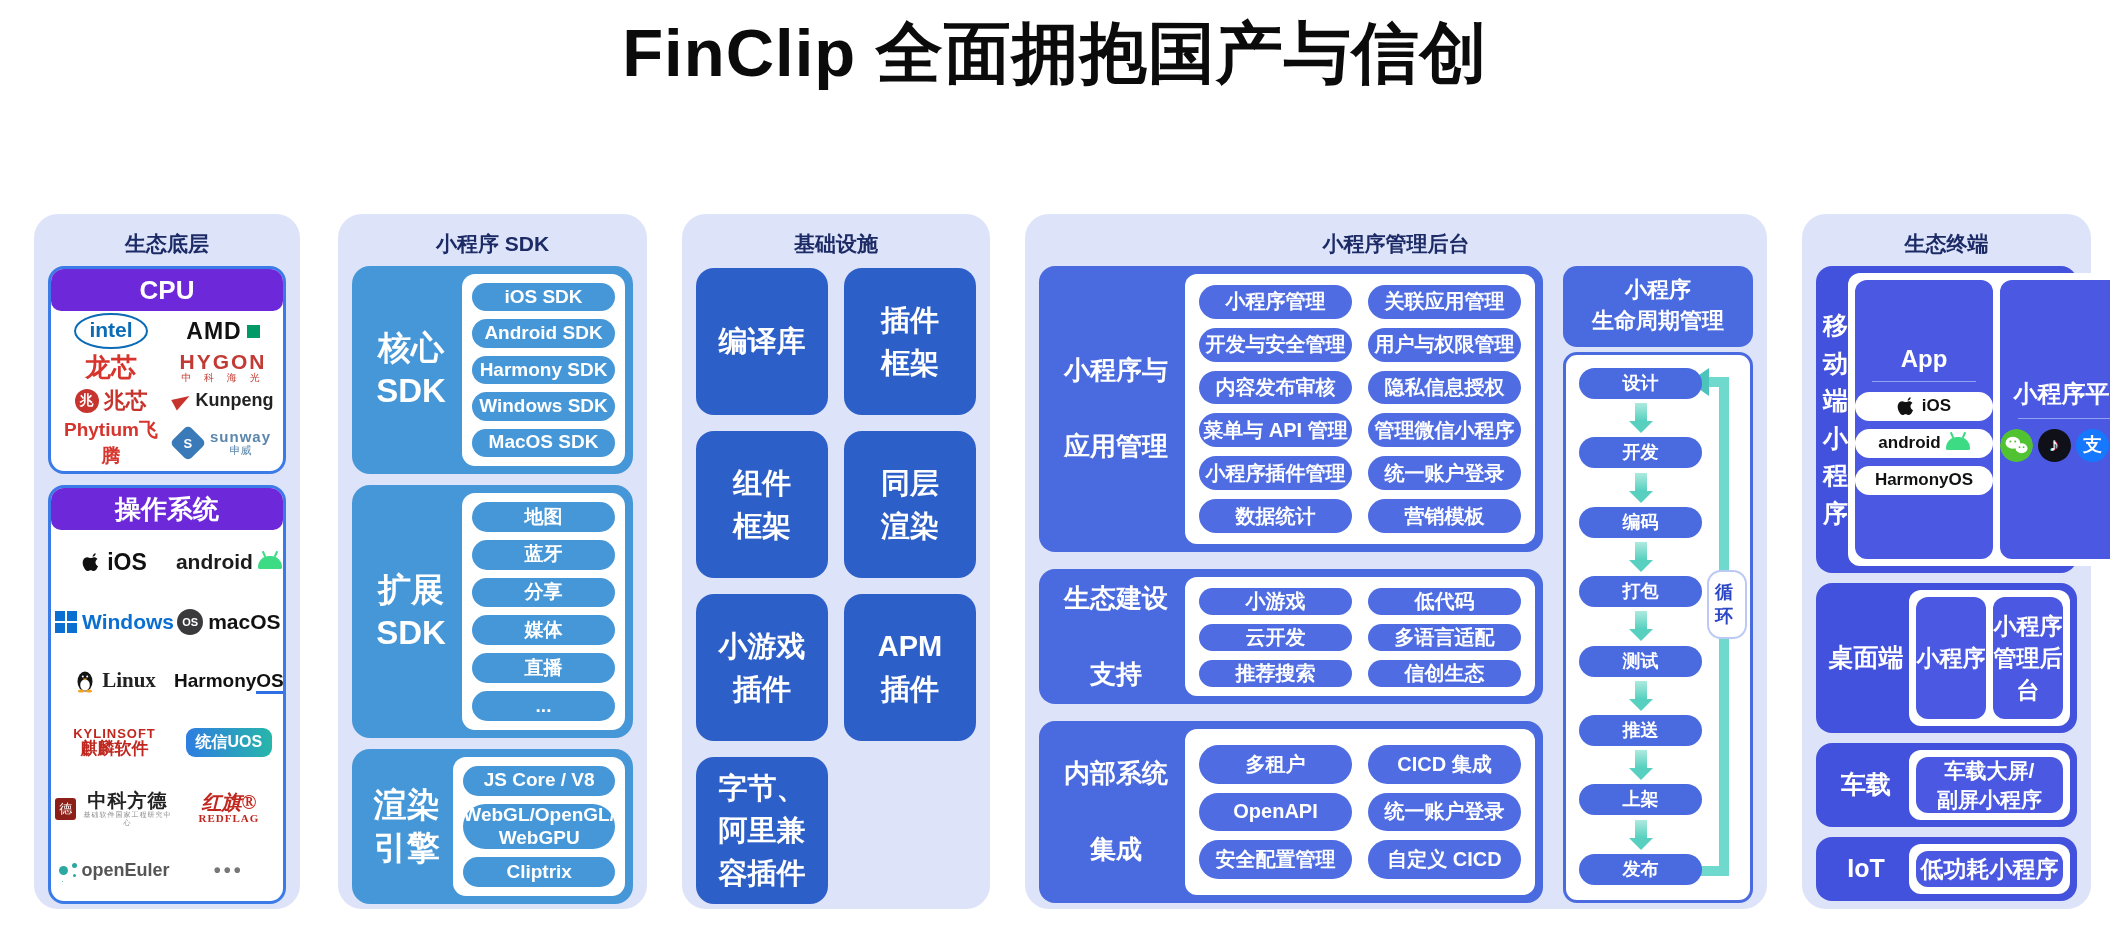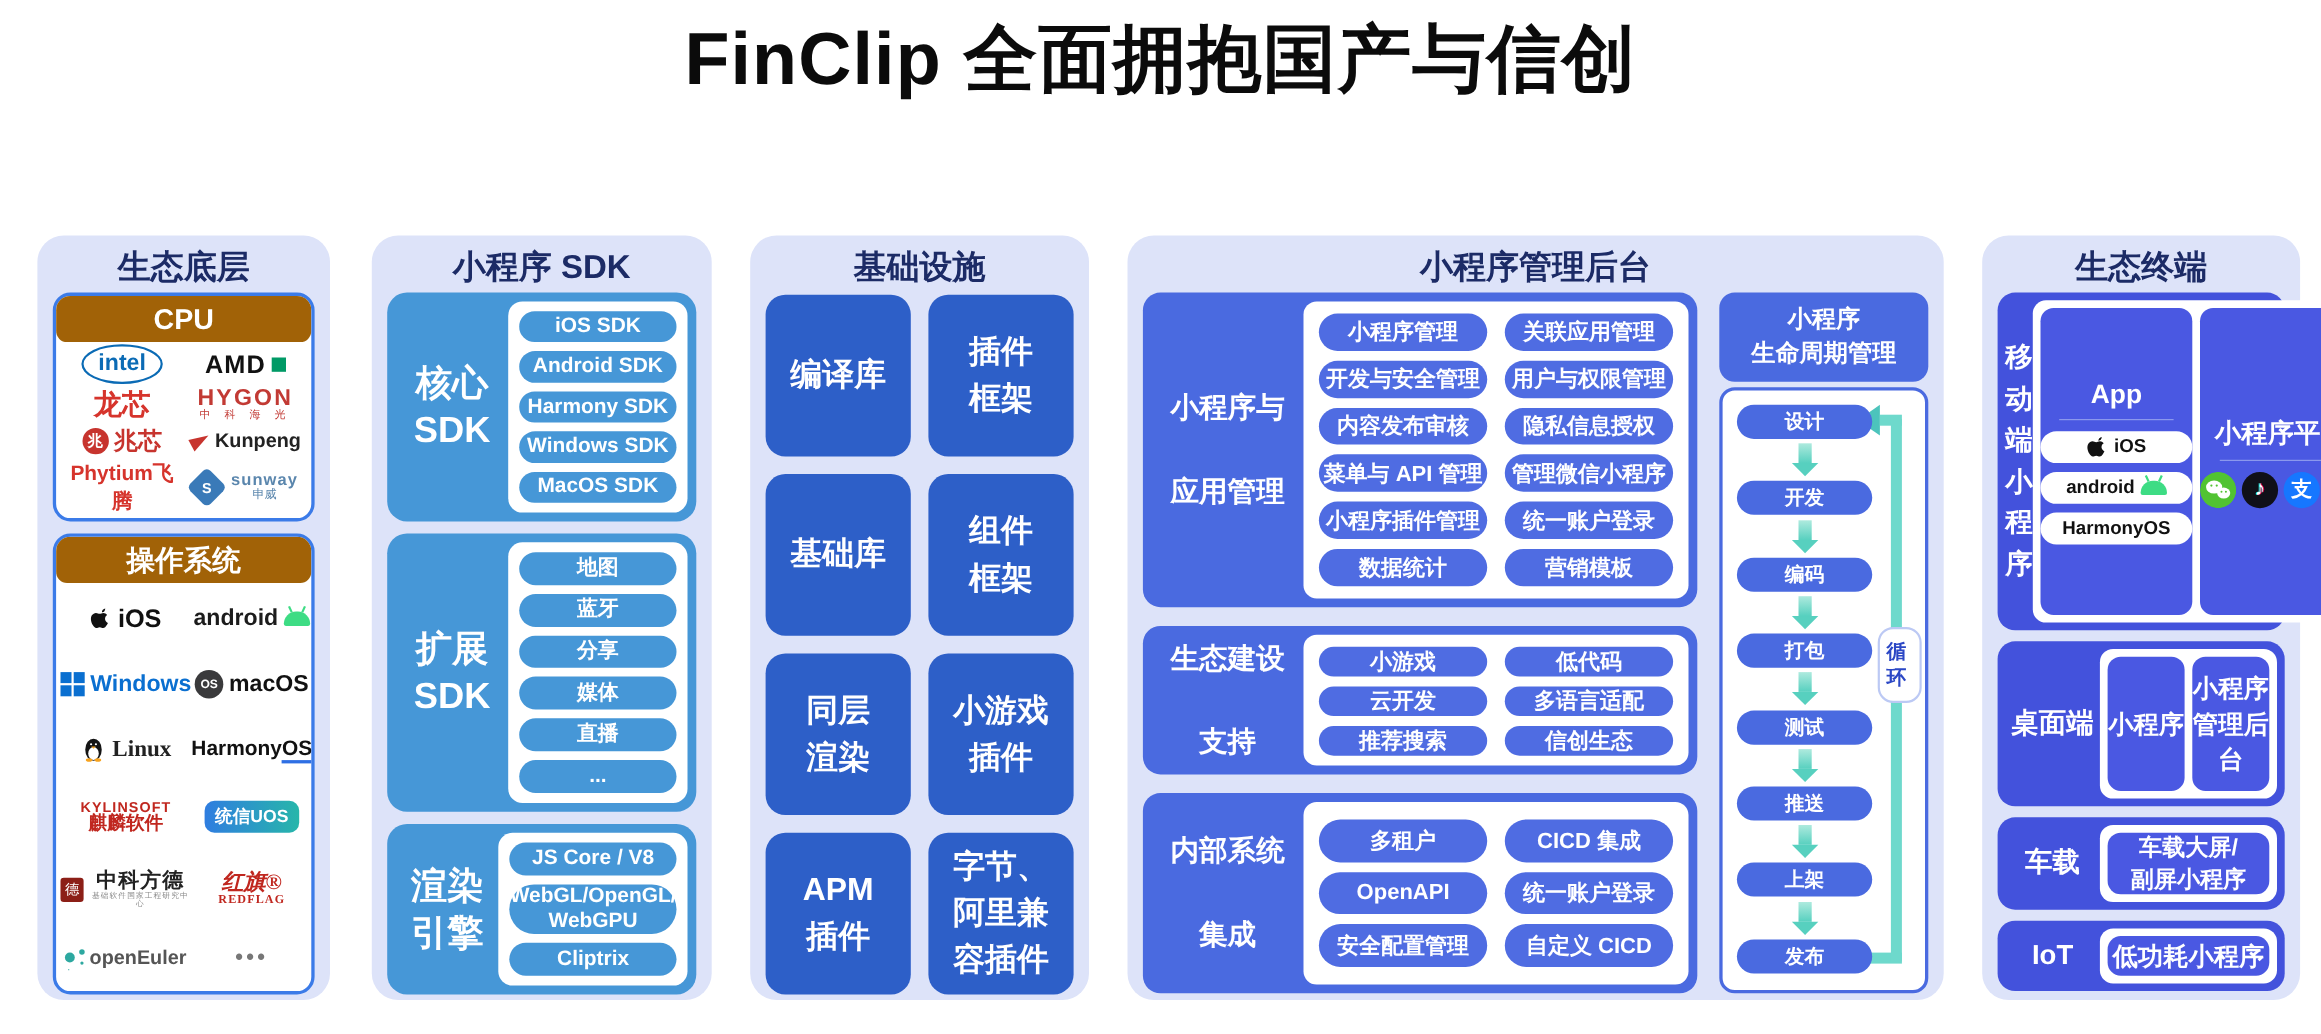--- a/index.html
+++ b/index.html
@@ -2,32 +2,32 @@
 <html><head>
 <meta charset="utf-8">
 <style>
   html,body{margin:0;padding:0;}
   body{width:2110px;height:940px;background:#ffffff;position:relative;overflow:hidden;
        font-family:"Liberation Sans","DejaVu Sans",sans-serif;}
   .main-title{position:absolute;top:8px;left:0;width:100%;text-align:center;
       font-size:67px;font-weight:bold;color:#0b0b0b;letter-spacing:1px;}
   .panel{position:absolute;top:214px;height:695px;background:#dde3f9;border-radius:24px;
       box-sizing:border-box;padding:8px 14px;}
-  .panel-title{text-align:center;font-size:30px;font-weight:bold;color:#1c2b66;height:44px;line-height:44px;}
+  .panel-title{text-align:center;font-size:21px;font-weight:bold;color:#1c2b66;height:44px;line-height:44px;}
   #p1{left:34px;width:266px;}
   #p2{left:338px;width:309px;}
   #p3{left:682px;width:308px;}
   #p4{left:1025px;width:742px;}
   #p5{left:1802px;width:289px;}
 
   
   .eco-card{background:#fff;border:3px solid #3b7be8;border-radius:16px;box-sizing:border-box;overflow:hidden;}
   .eco-card.cpu{height:208px;margin-bottom:11px;}
   .eco-card.os{height:419px;}
-  .eco-header{background:#a16207;border-radius:10px;color:#fff;text-align:center;
+  .eco-header{background:#6d28d9;border-radius:10px;color:#fff;text-align:center;
       font-size:26px;font-weight:bold;height:42px;line-height:42px;}
   .eco-grid{display:grid;grid-template-columns:1fr 1fr;height:calc(100% - 42px);
       align-items:center;justify-items:center;padding:2px 4px;box-sizing:border-box;}
   .brand{display:flex;align-items:center;justify-content:center;gap:5px;text-align:center;}
   .brand .stack{display:flex;flex-direction:column;align-items:center;line-height:1.05;}
   .intel-mark{color:#0b6bb5;font-size:21px;font-weight:bold;border:2px solid #0b6bb5;
       border-radius:50%;padding:3px 13px 5px;}
   .amd-mark{color:#111;font-size:23px;font-weight:bold;letter-spacing:1px;}
   .amd-sq{width:13px;height:13px;background:#009a66;display:inline-block;}
   .loongson-mark{color:#d6342c;font-size:26px;font-weight:bold;}
@@ -330,23 +330,20 @@
   <div class="panel-title">基础设施</div>
   <div class="infra-grid">
     <div class="infra-cell">
         <span>编译库</span>
       </div>
     <div class="infra-cell">
         <span>插件</span>
         <span>框架</span>
       </div>
     <div class="infra-cell">
-        <span>基础库</span>
-      </div>
-    <div class="infra-cell">
         <span>组件</span>
         <span>框架</span>
       </div>
     <div class="infra-cell">
         <span>同层</span>
         <span>渲染</span>
       </div>
     <div class="infra-cell">
         <span>小游戏</span>
         <span>插件</span>

